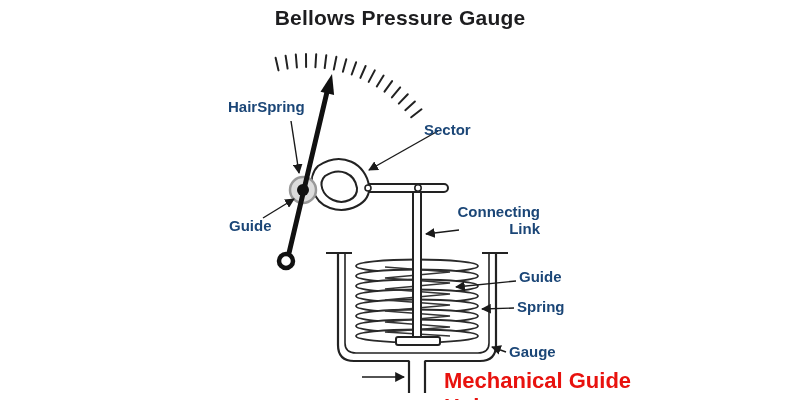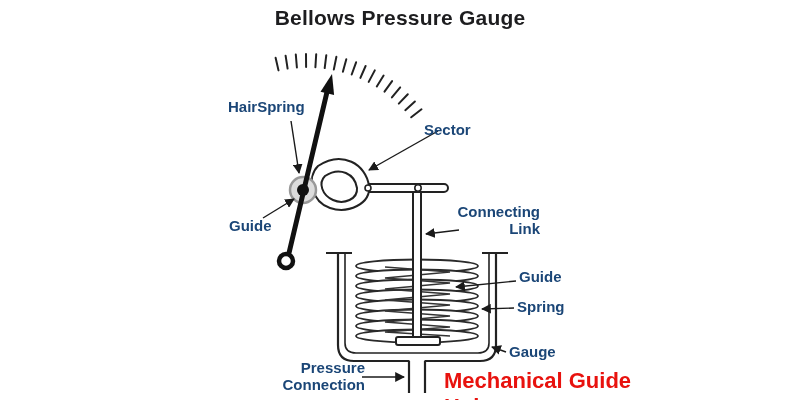--- a/index.html
+++ b/index.html
@@ -125,16 +125,15 @@
     </g>
   </svg>
 
   <div class="lbl" style="left:228px;top:99px;">HairSpring</div>
   <div class="lbl" style="left:424px;top:110px;margin-top:12px;">Sector</div>
   <div class="lbl" style="left:229px;top:218px;">Guide</div>
   <div class="lbl wrap" style="left:450px;top:204px;width:90px;">Connecting Link</div>
   <div class="lbl" style="left:519px;top:269px;">Guide</div>
   <div class="lbl" style="left:517px;top:299px;">Spring</div>
   <div class="lbl" style="left:509px;top:344px;">Gauge</div>
-  <div class="lbl wrap" style="left:270px;top:360px;width:95px;">Pressure Connection</div>
 
   <div class="watermark">Mechanical Guide Hub</div>
 </div>
 
 </body></html>

